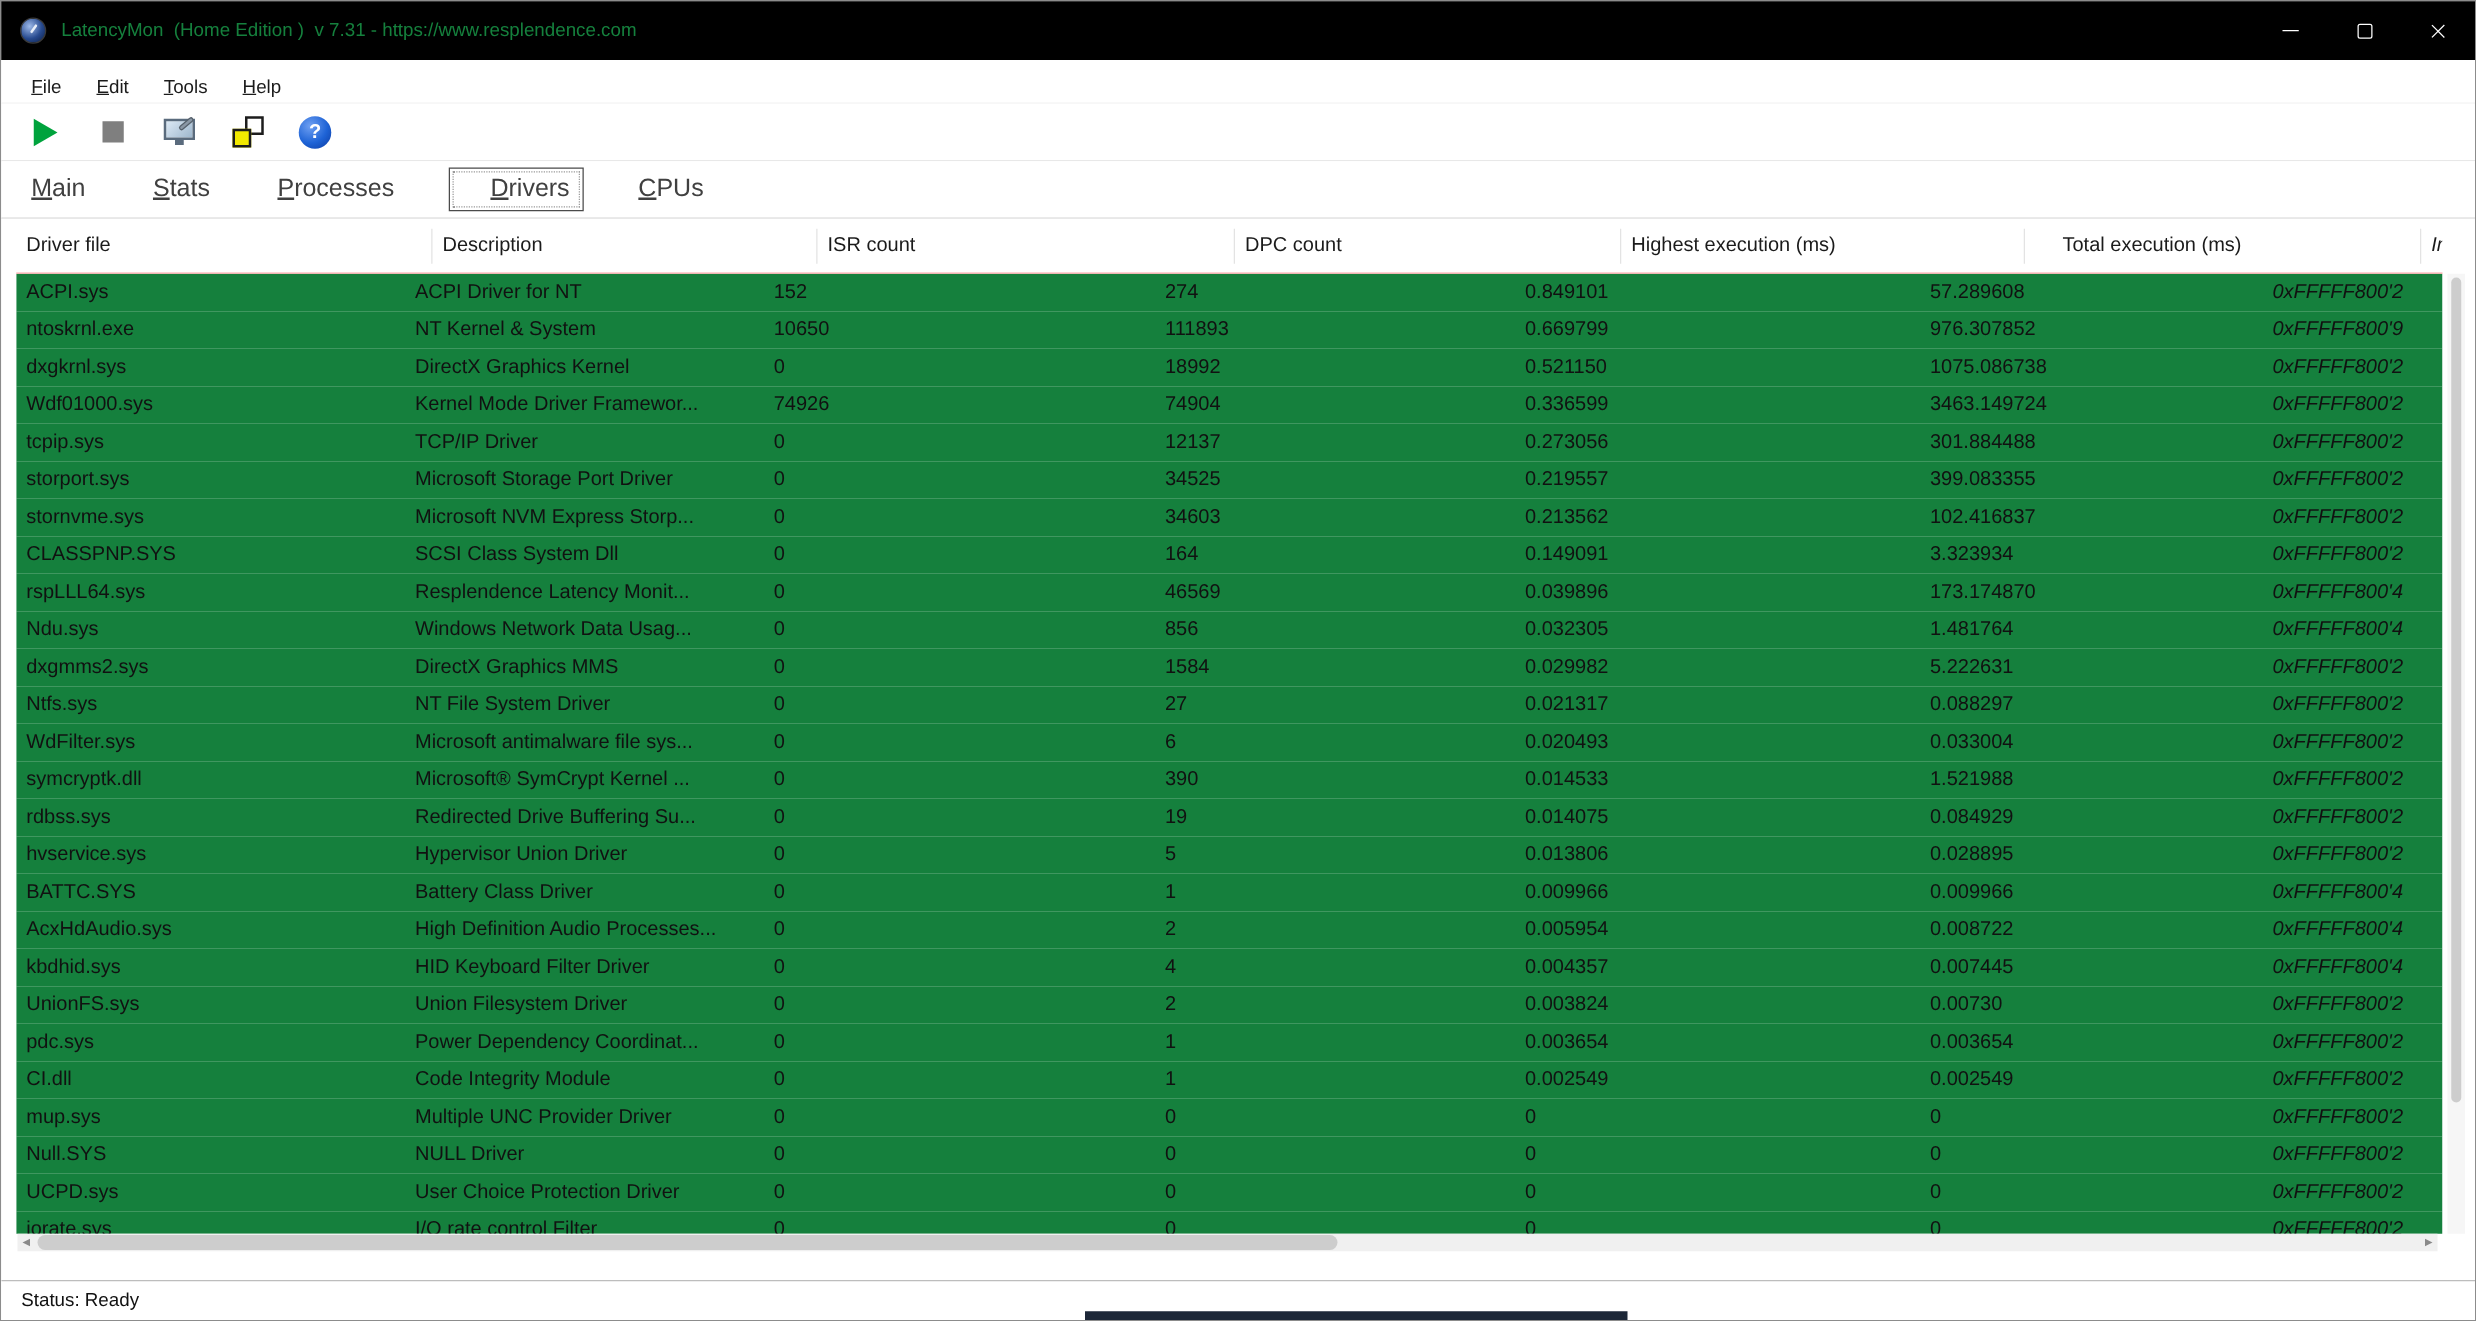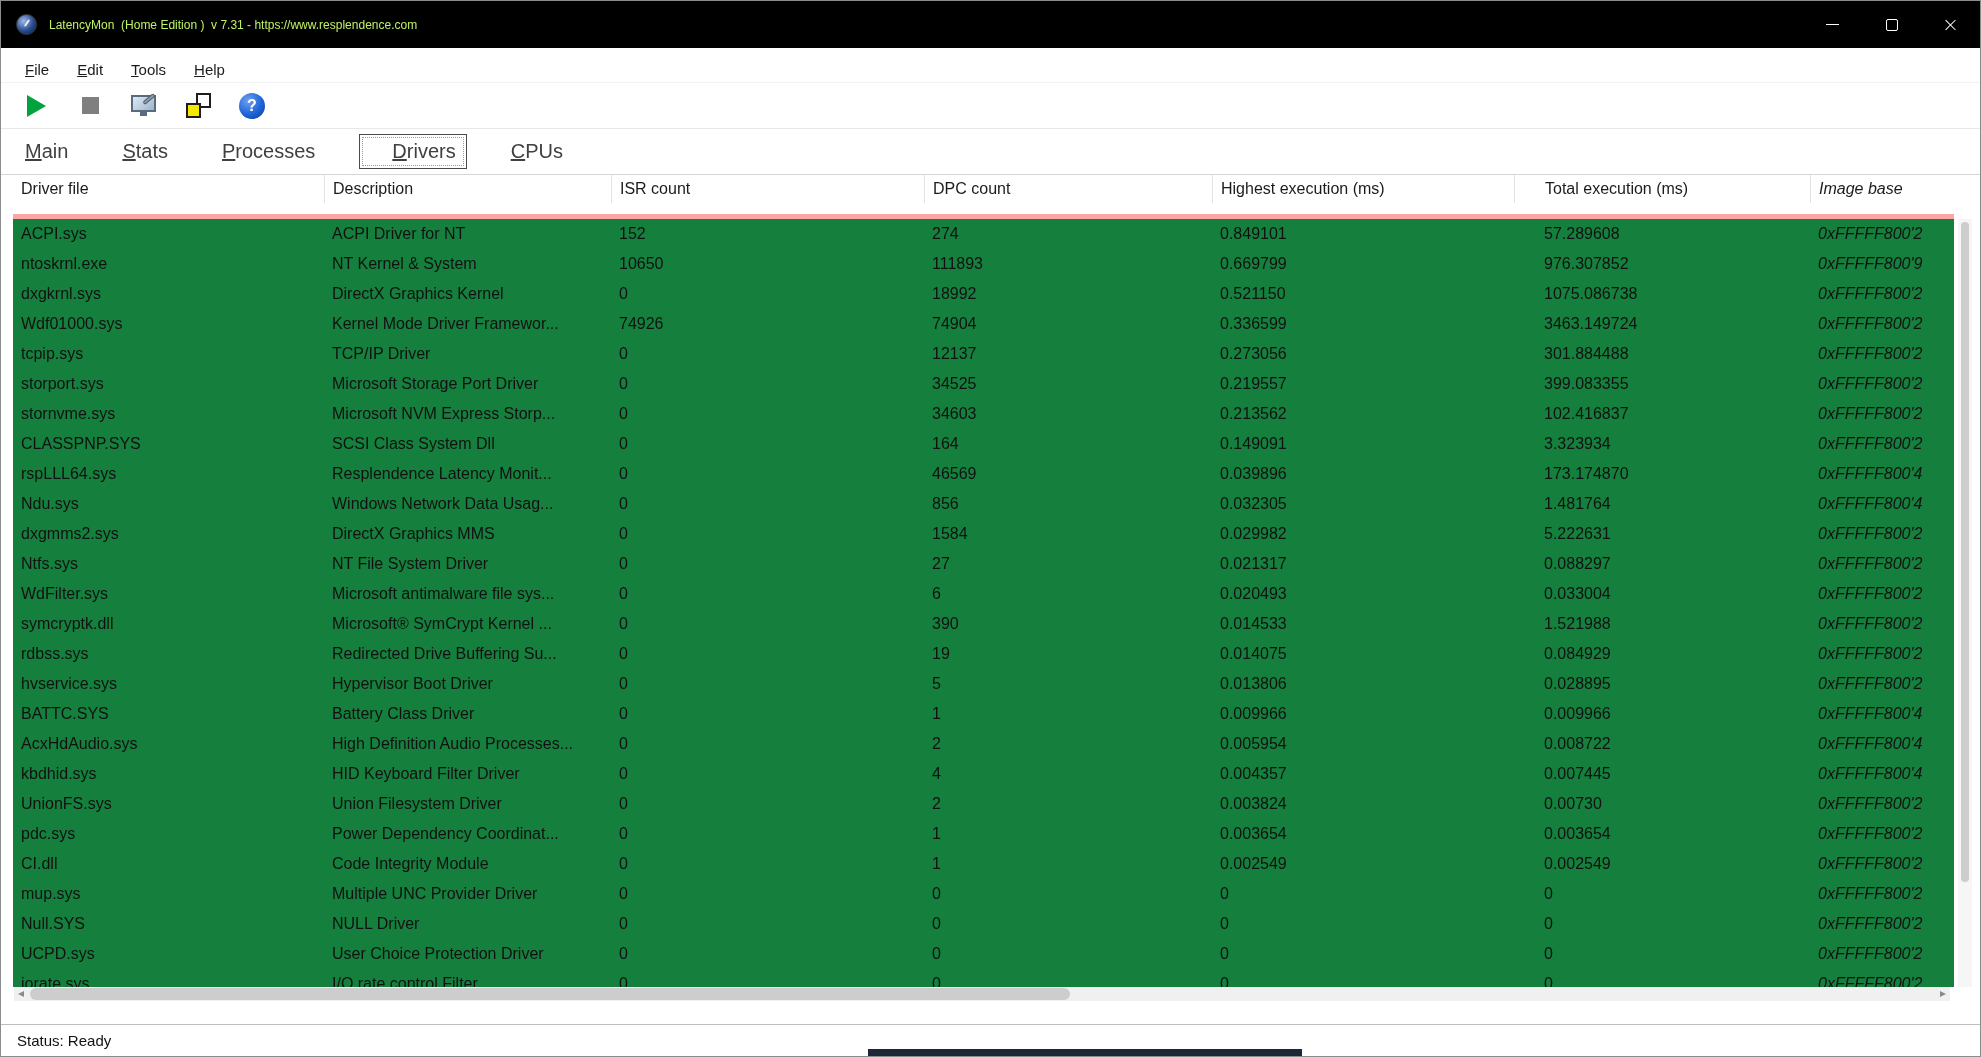--- a/index.html
+++ b/index.html
@@ -9,21 +9,21 @@
   .window { position:relative; width:1981px; height:1057px; background:#fff;
             border:1px solid #8c8c8c; display:flex; flex-direction:column; }
 
   
   .titlebar { height:47px; background:#000; color:#fff; display:flex; align-items:center; flex:0 0 auto; }
   .app-icon { width:21px; height:21px; margin:0 12px 0 15px; border-radius:50%;
               background:radial-gradient(circle at 35% 32%, #9db9e8 0%, #274a8f 55%, #0a1c42 100%);
               border:1px solid #3a3a3a; position:relative; }
   .app-icon::after { content:""; position:absolute; left:9px; top:4px; width:2px; height:8px;
               background:#e8eef8; transform:rotate(35deg); border-radius:1px; }
-  .title-text { font-size:12px; color:#bef264; white-space:pre; }
+  .title-text { font-size:15px; color:#15803d; white-space:pre; }
   .win-controls { margin-left:auto; display:flex; height:100%; }
   .win-btn { width:59px; height:100%; display:flex; align-items:center; justify-content:center; cursor:default; }
   .min-glyph { width:13px; height:1px; background:#fff; }
   .max-glyph { width:12px; height:12px; border:1px solid #fff; border-radius:2px; }
   .close-glyph { position:relative; width:14px; height:14px; }
   .close-glyph::before, .close-glyph::after { content:""; position:absolute; left:6.5px; top:0;
               width:1.2px; height:14px; background:#fff; }
   .close-glyph::before { transform:rotate(45deg); }
   .close-glyph::after  { transform:rotate(-45deg); }
 
@@ -56,21 +56,21 @@
   
   .tabbar { height:46px; background:#fff; display:flex; align-items:center;
             padding-left:14px; gap:34px; border-bottom:1px solid #d6d6d6; flex:0 0 auto; }
   .tab { display:block; font-size:20px; padding:5px 10px; color:#404040; cursor:default; }
   .tab::first-letter { text-decoration:underline; }
   .tab.selected { border:1px solid #4a4a4a; outline:1px dotted #9a9a9a; outline-offset:-4px;padding-left:32px; }
 
   
   .content { position:relative; flex:1 1 auto; background:#fff; overflow:hidden; }
   .table-header { position:absolute; left:12px; right:26px; top:0; height:44px;
-                  display:flex; align-items:flex-start; border-bottom:5px solid #fca5a5; overflow:hidden; }
+                  display:flex; align-items:center; border-bottom:1px solid #fca5a5; overflow:hidden;gap:21px; }
   .hcell { height:28px; line-height:28px; color:#1b1b1b; }
   .hcell + .hcell { border-left:1px solid #e3e3e3; }
   .table-body { position:absolute; left:12px; right:26px; top:44px; height:768px; overflow:hidden; }
   .trow { display:flex; height:30px; align-items:center; background:#15803d; }
   .tcell { padding-left:8px; font-size:16px; white-space:nowrap; overflow:hidden; flex:0 0 auto; }
   .c0 { width:311px; } .c1 { width:287px; } .c2 { width:313px; } .c3 { width:288px; }
   .c4 { width:302px; } .c5 { width:296px;padding-left:30px; } .c6 { width:auto; flex:1 1 auto; min-width:0;font-style:italic; }
 
   
   .vscroll { position:absolute; right:8px; top:44px; height:768px; width:14px; background:#f6f6f6; }
@@ -292,21 +292,21 @@
           <div class="tcell c0">rdbss.sys</div>
           <div class="tcell c1">Redirected Drive Buffering Su...</div>
           <div class="tcell c2">0</div>
           <div class="tcell c3">19</div>
           <div class="tcell c4">0.014075</div>
           <div class="tcell c5">0.084929</div>
           <div class="tcell c6">0xFFFFF800'2</div>
         </div>
         <div class="trow">
           <div class="tcell c0">hvservice.sys</div>
-          <div class="tcell c1">Hypervisor Boot Driver</div>
+          <div class="tcell c1">Hypervisor Union Driver</div>
           <div class="tcell c2">0</div>
           <div class="tcell c3">5</div>
           <div class="tcell c4">0.013806</div>
           <div class="tcell c5">0.028895</div>
           <div class="tcell c6">0xFFFFF800'2</div>
         </div>
         <div class="trow">
           <div class="tcell c0">BATTC.SYS</div>
           <div class="tcell c1">Battery Class Driver</div>
           <div class="tcell c2">0</div>

